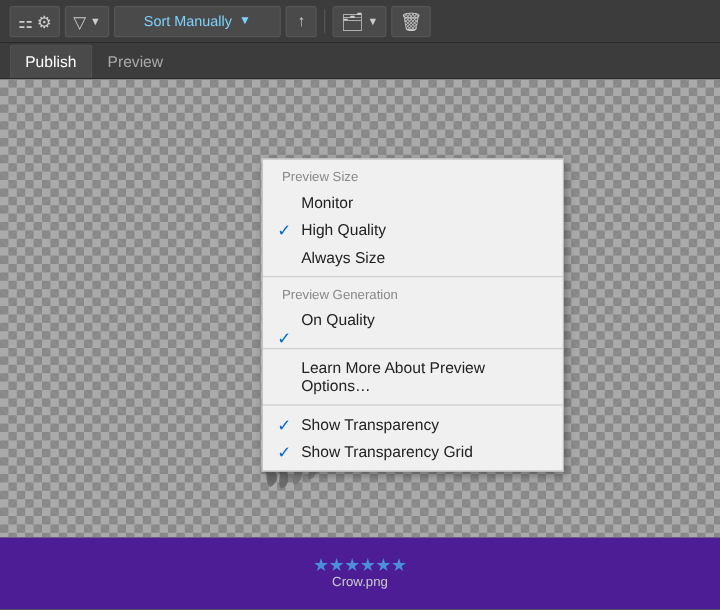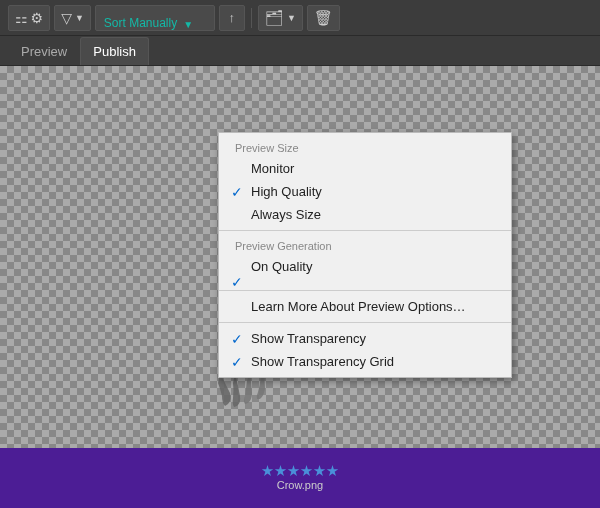--- a/index.html
+++ b/index.html
@@ -41,25 +41,25 @@
     }
     .toolbar-separator {
       width: 1px;
       height: 20px;
       background: #555;
       margin: 0 2px;
     }
     .sort-dropdown {
       background: #4a4a4a;
       border: 1px solid #555;
-      color: #14b8a6;
+      color: #7dd3fc;
       height: 26px;
       display: flex;
-      align-items: flex-end;
-      padding: 0 8px;
+      align-items: center;
+      padding: 0 24px;
       cursor: pointer;
       gap: 6px;
       border-radius: 2px;
       font-size: 12px;
       min-width: 120px;
     }
     .sort-dropdown .chevron { font-size: 10px; }
     .up-arrow-btn {
       background: #4a4a4a;
       border: 1px solid #555;
@@ -176,21 +176,21 @@
     .file-name {
       font-size: 11px;
       color: #ccc;
     }
 
     
     .dropdown-menu {
       position: absolute;
       top: 66px;
       left: 218px;
-      width: 294px;
+      width: 252px;
       background: #f0f0f0;
       border: 1px solid #bbb;
       box-shadow: 2px 3px 8px rgba(0,0,0,0.4);
       z-index: 100;
       color: #222;
       padding: 4px 0;
     }
     .menu-section-label {
       padding: 5px 16px 3px 16px;
       font-size: 11px;
@@ -242,25 +242,25 @@
   <div class="toolbar-btn">
     <span style="font-size:15px">🗂</span>
     <span style="font-size:9px">▼</span>
   </div>
   <div class="toolbar-btn">
     <span style="font-size:15px">🗑</span>
   </div>
 </div>
 
 <div class="tabs">
+  <div class="tab active">
+    <span>Publish</span>
+  </div>
   <div class="tab">
     <span>Preview</span>
-  </div>
-  <div class="tab active">
-    <span>Publish</span>
   </div>
 </div>
 
 <div class="main-area">
 
   <div class="canvas-area"></div>
 
   <div class="bird-container">
     <svg class="bird-svg" viewBox="0 0 280 240" xmlns="http://www.w3.org/2000/svg">
 

